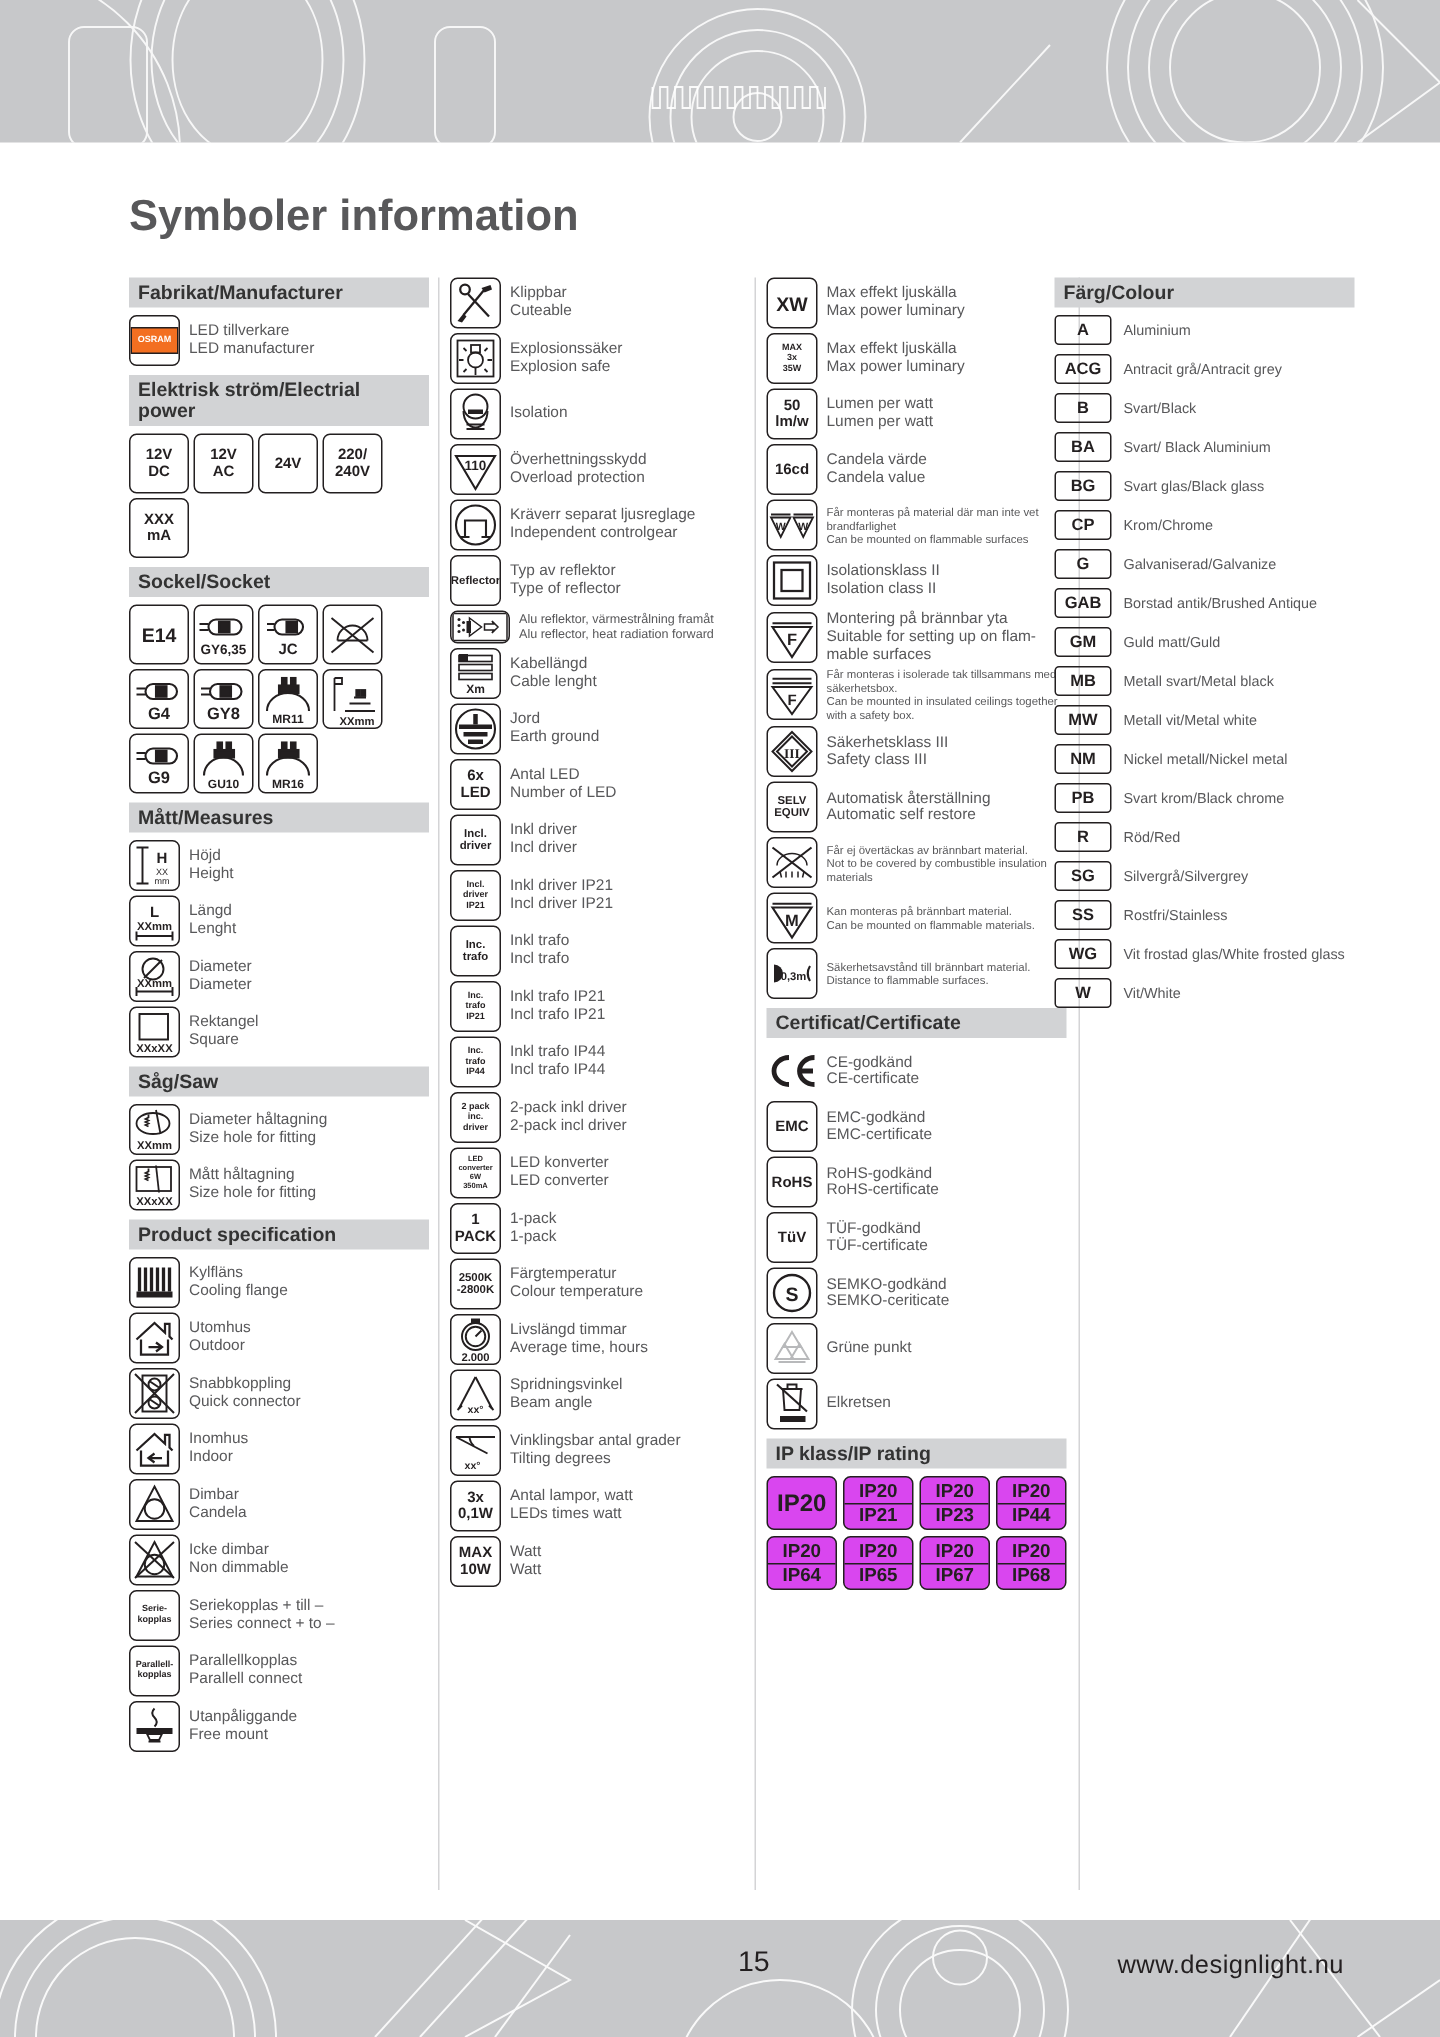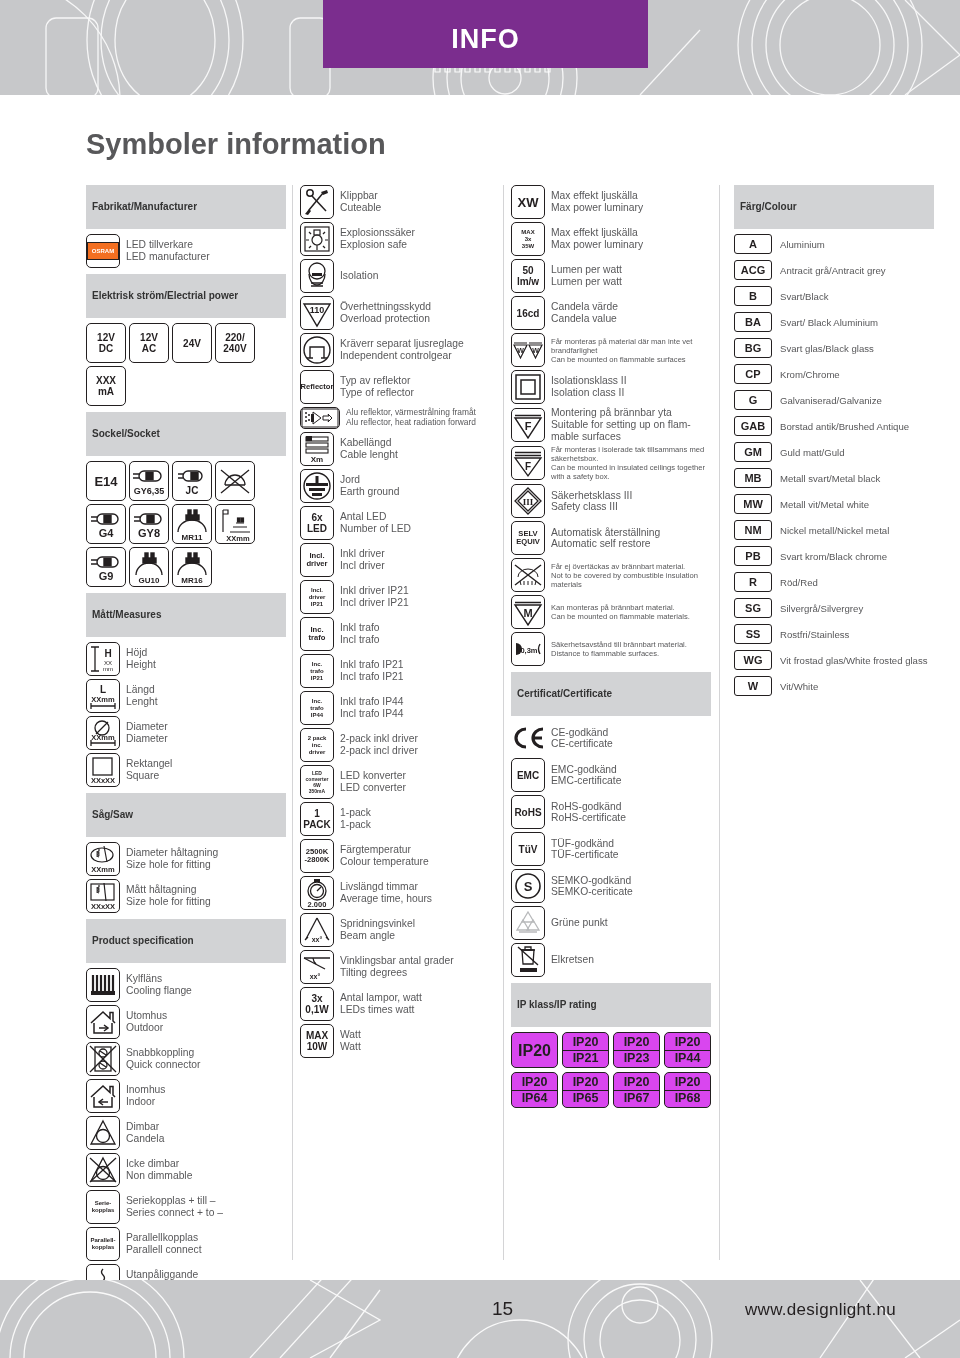--- a/index.html
+++ b/index.html
@@ -14,25 +14,25 @@
   .info-tab{position:absolute;left:323px;top:0;width:325px;height:68px;background:#7b2d8e;}
   .info-tab span{position:absolute;left:0;right:0;top:24px;text-align:center;color:#fff;
      font-size:27px;font-weight:bold;letter-spacing:1px;}
   
   .page-title{position:absolute;left:86px;top:128px;font-size:29px;font-weight:bold;color:#58585a;}
   
   .col{position:absolute;top:185px;}
   #col1{left:86px;width:200px;}
   #col2{left:300px;width:205px;}
   #col3{left:511px;width:200px;}
-  #col4{left:734px;width:200px;}
+  #col4{left:703px;width:200px;}
   .vline{position:absolute;top:185px;width:1px;background:#d4d4d6;}
   
-  .sect{background:#d2d3d5;color:#333;font-weight:bold;font-size:10px;
-     padding:15px 6px;margin:6px 0 5px 0;line-height:14px;}
+  .sect{background:#d2d3d5;color:#333;font-weight:bold;font-size:13px;
+     padding:3px 6px;margin:6px 0 5px 0;line-height:14px;}
   .sect.first{margin-top:0;}
   
   .row{display:flex;align-items:center;margin-bottom:3px;}
   .row .txt{font-size:10.3px;line-height:11.8px;color:#58585a;padding-left:6px;}
   .row .txt.sm{font-size:8.4px;line-height:9.8px;}
   .row .txt.xs{font-size:7.6px;line-height:9px;}
   
   .bx{box-sizing:border-box;border:1.4px solid #231f20;border-radius:5px;background:#fff;
       display:flex;align-items:center;justify-content:center;flex-shrink:0;
       position:relative;overflow:hidden;}
@@ -88,23 +88,20 @@
       <circle cx="830" cy="45" r="64"></circle>
       <circle cx="830" cy="45" r="78"></circle>
       <circle cx="830" cy="45" r="92"></circle>
       <path d="M905 0 L960 55 L905 95"></path>
       <path d="M640 95 L700 30"></path>
     </g>
     <g fill="none" stroke="#ffffff" stroke-width="1.2" opacity="0.9">
       <path d="M435 58 l0 14 l5 0 l0 -14 l5 0 l0 14 l5 0 l0 -14 l5 0 l0 14 l5 0 l0 -14 l5 0 l0 14 l5 0 l0 -14 l5 0 l0 14 l5 0 l0 -14 l5 0 l0 14 l5 0 l0 -14 l5 0 l0 14 l5 0 l0 -14 l5 0 l0 14 l5 0 l0 -14 l5 0 l0 14 l5 0 l0 -14 l5 0 l0 14 l5 0 l0 -14 l5 0 l0 14 l5 0 l0 -14 l5 0 l0 14 l5 0 l0 -14"></path>
     </g>
   </svg>
-  <div class="info-tab">
-    <span>INFO</span>
-  </div>
 </div>
 
 <div class="page-title">Symboler information</div>
 
 <div class="vline" style="left:292px;height:1075px;"></div>
 <div class="vline" style="left:503px;height:1075px;"></div>
 <div class="vline" style="left:719px;height:1075px;"></div>
 
 <div class="col" id="col1">
 

